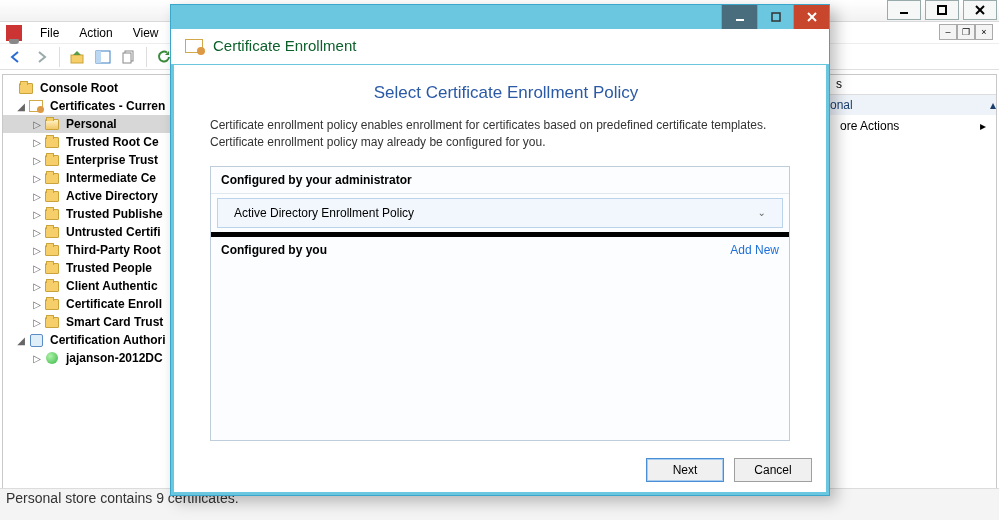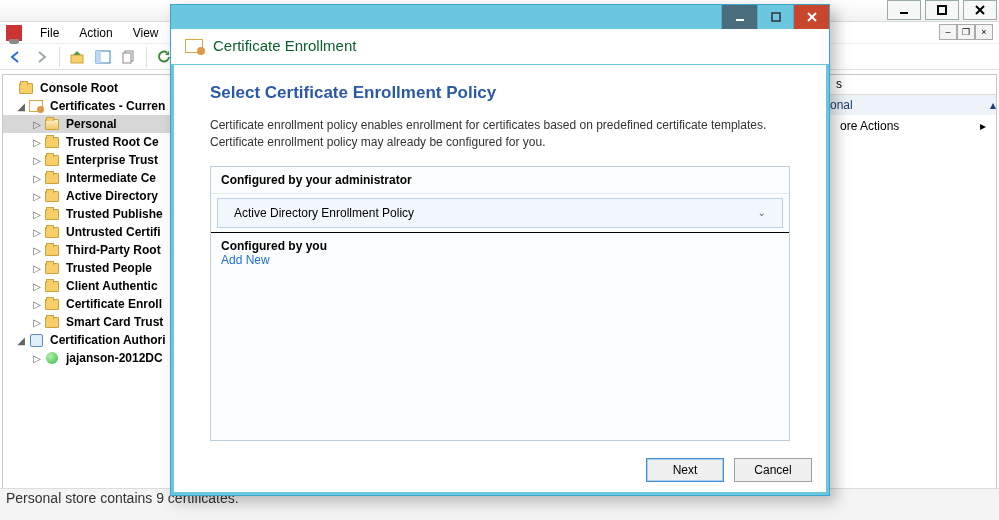--- a/index.html
+++ b/index.html
@@ -104,32 +104,32 @@
   .wizard-title { display:flex; align-items:center; padding:8px 6px 10px 14px;
     border-bottom:1px solid #6bc6e0; background:#fff; }
   .wizard-title .wicon { width:18px; height:14px; background:#fff;
     border:1px solid #d2a84a; margin-right:10px; position:relative; }
   .wizard-title .wicon::after { content:""; position:absolute; right:-3px;
     bottom:-3px; width:8px; height:8px; border-radius:50%; background:#d94; }
   .wizard-title .txt { color:#0a5f2a; font-size:15px; }
   .wizard-body { flex:1; padding:18px 36px 6px 36px; background:#fff;
     border:3px solid #6bc6e0; border-top:none; border-bottom:none;
     display:flex; flex-direction:column; }
-  .wizard-body h2 { margin:0 0 14px 0; font-size:17px; font-weight:bold;
-    color:#2a59a5; }
+  .wizard-body h2 { margin:0 0 14px 12px; font-size:17px; font-weight:normal;
+    color:#2a59a5;text-align:center; }
   .wizard-body p.desc { margin:0 0 14px 0; color:#333; line-height:1.45; }
   .policy-box { border:1px solid #bfcddb; background:#fbfdff; flex:1;
     display:flex; flex-direction:column; }
   .policy-hdr { padding:6px 10px; font-weight:bold; border-bottom:1px solid #e1e8f0; }
   .policy-item { padding:7px 16px; border:1px solid #bcd3ec; margin:4px 6px;
     background:#f2f7fd; display:flex; justify-content:space-between;
     align-items:center; }
   .policy-item .chev { color:#666; font-size:10px; }
   .policy-hdr.you { display:flex; justify-content:space-between;
-    border-top:1px solid #000000; border-bottom:none;flex-direction:column; }
+    border-top:5px solid #000000; border-bottom:none; }
   .policy-hdr.you a { color:#1f6fd6; text-decoration:none; font-weight:normal; }
   .wizard-footer { height:48px; border:3px solid #6bc6e0; border-top:none;
     display:flex; align-items:center; justify-content:flex-end; gap:10px;
     padding:0 14px; background:#fff; }
   .btn { width:78px; height:24px; border:1px solid #9f9f9f; background:#f0f0f0;
     font-size:12px; display:flex; align-items:center; justify-content:center;
     cursor:default; }
   .btn.primary { border-color:#4a8fd6; box-shadow:0 0 0 1px #a7ccee inset; }
 
   svg { display:block; }

